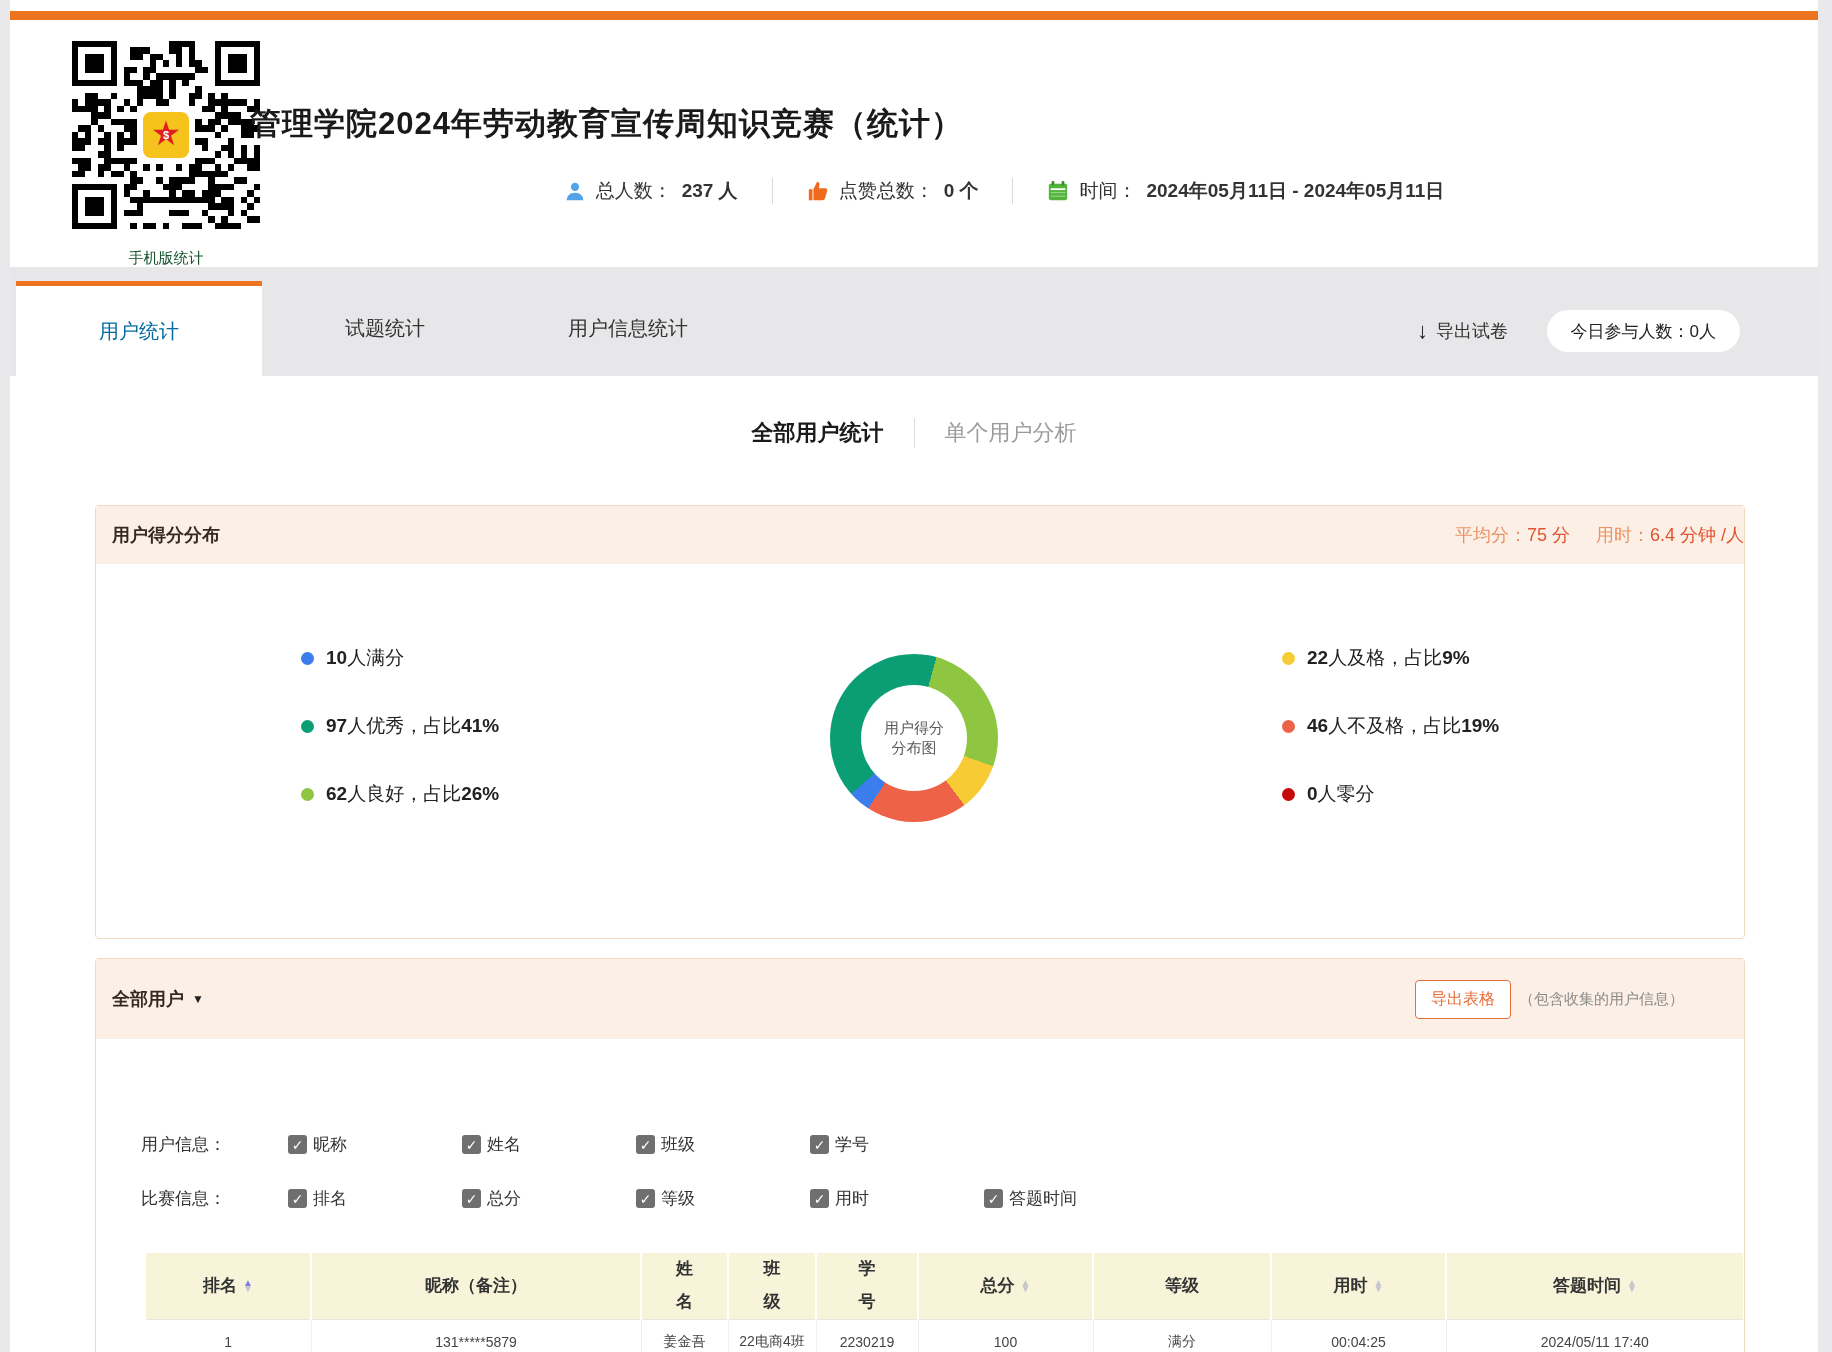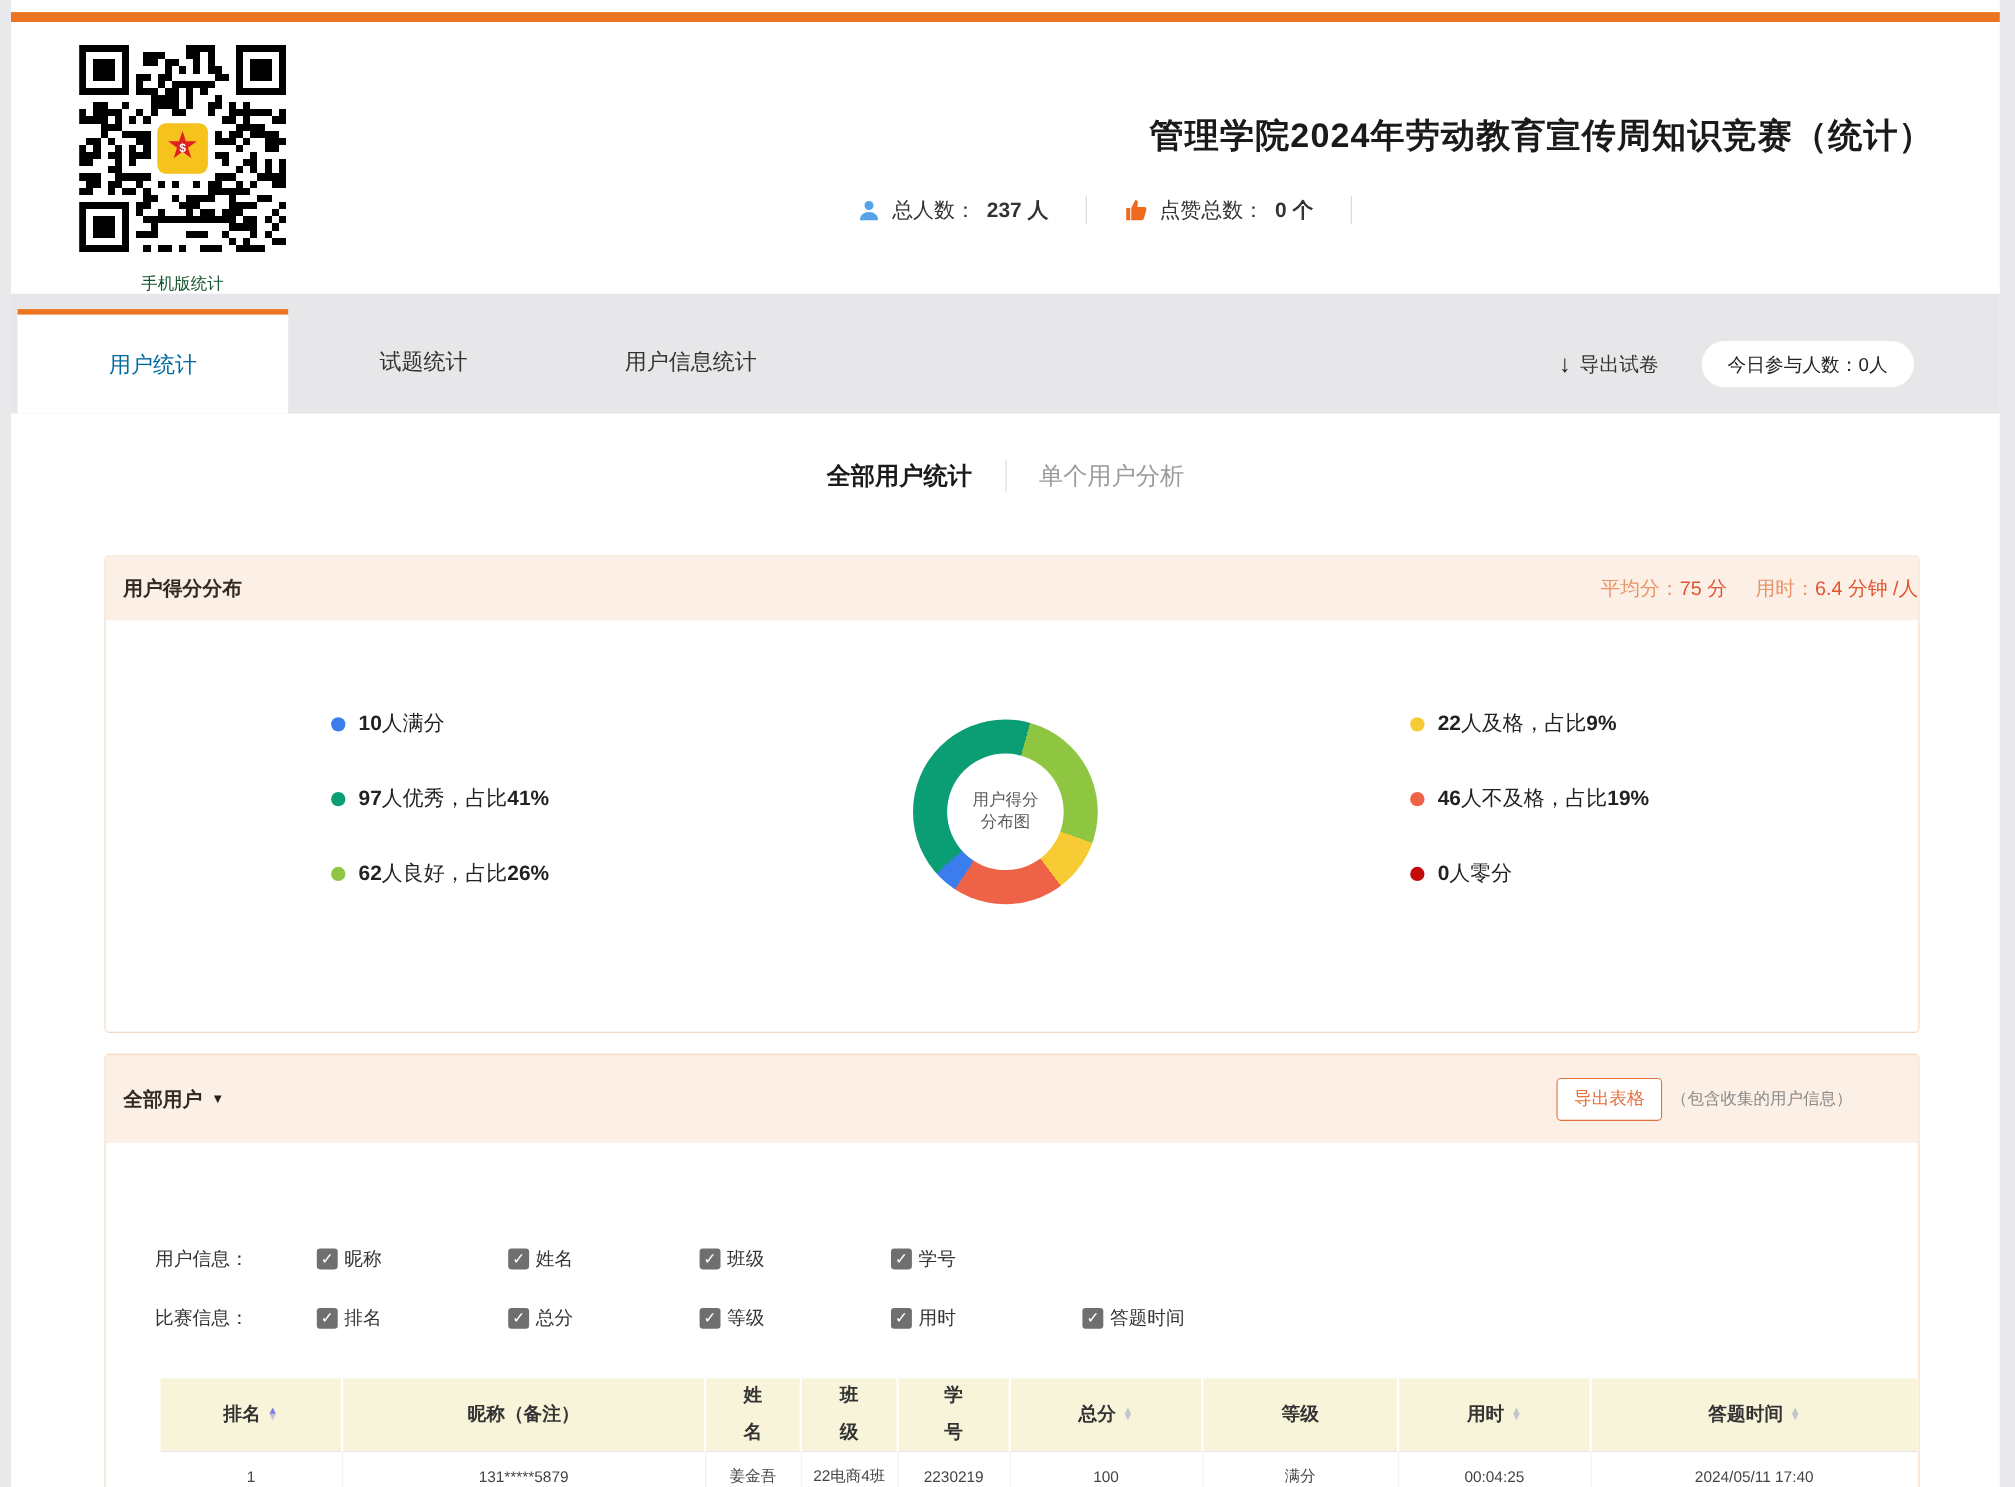--- a/index.html
+++ b/index.html
@@ -10,21 +10,21 @@
 
   
   .qr-wrap { position:absolute; left:62px; top:41px; width:188px; text-align:center; }
   .qr-box { position:relative; width:188px; height:188px; }
   .qr-box svg { display:block; }
   .qr-logo { position:absolute; left:50%; top:50%; transform:translate(-50%,-50%); width:46px; height:46px; background:#f6c21c; border-radius:8px; display:flex; align-items:center; justify-content:center; }
   .qr-star { color:#e02020; font-size:34px; line-height:1; position:relative; top:-2px; }
   .qr-dollar { position:absolute; left:50%; top:50%; transform:translate(-50%,-46%); color:#fff; font-size:11px; font-weight:bold; }
   .qr-caption { margin-top:20px; font-size:15px; color:#14532d; }
 
-  .title { position:absolute; left:240px; right:60px; top:103px; text-align:right; font-size:31px; font-weight:bold; color:#1a1a1a; letter-spacing:1px; }
+  .title { position:absolute; left:240px; right:60px; top:103px; text-align:left; font-size:31px; font-weight:bold; color:#1a1a1a; letter-spacing:1px; }
   .stats-row { position:absolute; left:240px; right:60px; top:178px; display:flex; justify-content:center; align-items:center; gap:34px; font-size:19px; color:#333; }
   .stat { display:flex; align-items:center; gap:10px; }
   .stat b { font-weight:bold; }
   .stat-divider { width:1px; height:26px; background:#d9d9d9; }
 
   
   .tabstrip { position:absolute; left:0; right:0; top:267px; height:109px; background:#e7e7e9; }
   .tab-active { position:absolute; left:6px; top:14px; bottom:0; width:246px; background:#fff; border-top:5px solid; display:flex; align-items:center; justify-content:center; font-size:20px; color:#0369a1; }
   .tab-plain { position:absolute; top:14px; bottom:0; display:flex; align-items:center; justify-content:center; font-size:20px; color:#333; cursor:pointer; }
   .tab2 { left:310px; width:130px; }
@@ -398,20 +398,32 @@
     </div>
     <div class="stat-divider"></div>
     <div class="stat">
       <svg width="22" height="22" viewBox="0 0 24 24">
           <path d="M2 10h4v12H2zM7 22V10l4-8c1.6 0 2.6 1.2 2.6 2.6L13 9h7c1.4 0 2.4 1.3 2 2.6l-2.2 8C19.5 20.8 18.4 22 17 22z" fill="#f06a1d"></path>
         </svg>
       <span>点赞总数：</span>
         <b>0 个</b>
     </div>
     <div class="stat-divider"></div>
+    <div class="stat">
+      <svg width="22" height="22" viewBox="0 0 24 24">
+          <rect x="2" y="4" width="20" height="18" rx="2" fill="#52b43c"></rect>
+          <rect x="5" y="1" width="3" height="5" rx="1" fill="#3e8c2e"></rect>
+          <rect x="16" y="1" width="3" height="5" rx="1" fill="#3e8c2e"></rect>
+          <rect x="4" y="9" width="16" height="2" fill="#fff"></rect>
+          <rect x="4" y="13" width="16" height="1.4" fill="#8fd481"></rect>
+          <rect x="4" y="17" width="16" height="1.4" fill="#8fd481"></rect>
+        </svg>
+      <span>时间：</span>
+        <b>2024年05月11日 - 2024年05月11日</b>
+    </div>
   </div>
 
   <div class="tabstrip">
     <div class="tab-active" style="border-top-color: rgb(236, 116, 32);">用户统计</div>
     <div class="tab-plain tab3">用户信息统计</div>
     <div class="tab-plain tab2">试题统计</div>
     <div class="export-paper">
       <span class="dl-arrow">↓</span>
       <span>导出试卷</span>
     </div>

